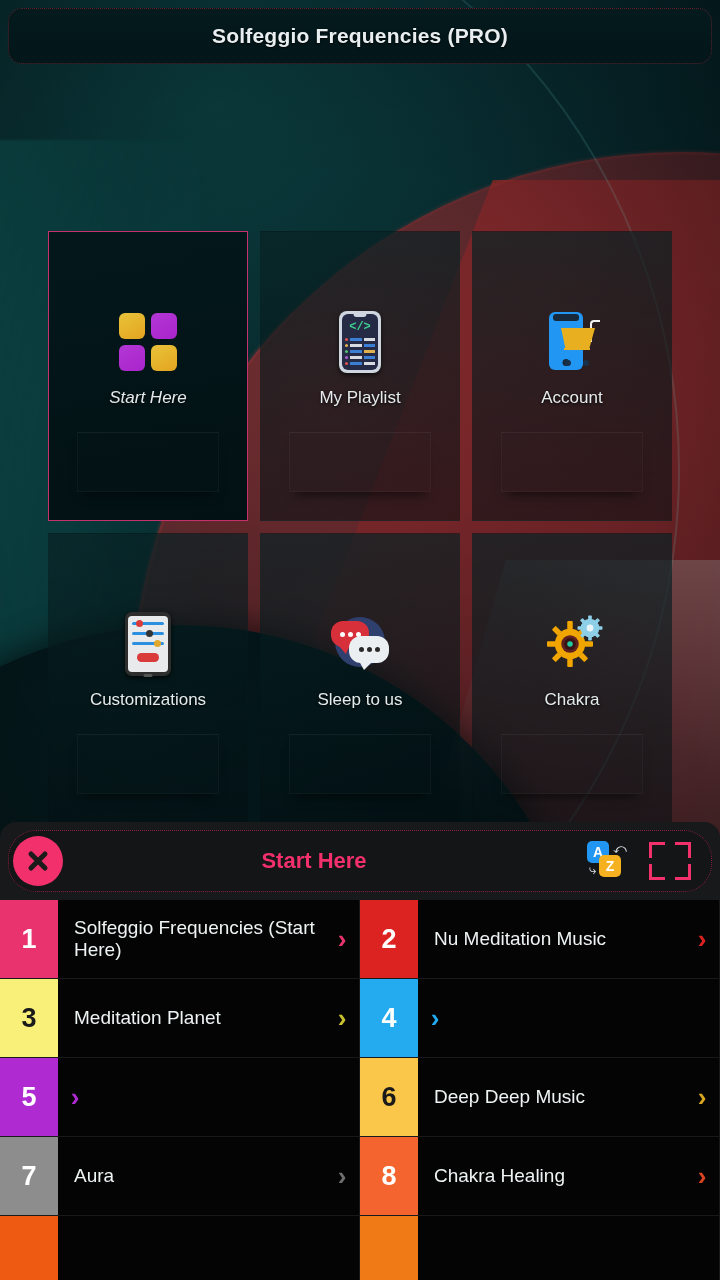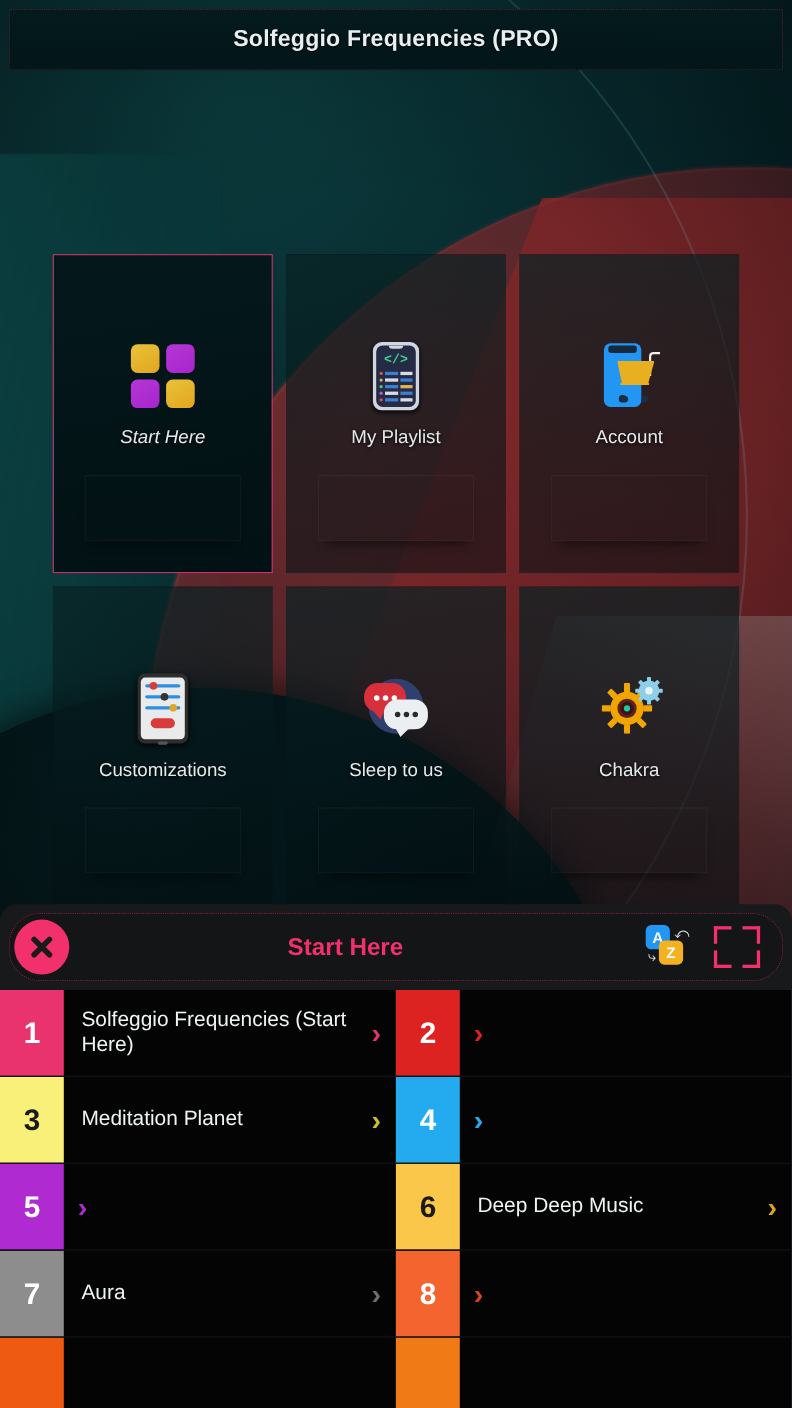--- a/index.html
+++ b/index.html
@@ -63,21 +63,21 @@
   }
   .bg-vignette {
     position:absolute; inset:0;
     background:radial-gradient(ellipse 100% 65% at 50% 40%, rgba(0,0,0,0) 40%, rgba(0,0,0,.35) 100%);
   }
 
   
   #titlebar {
     position:absolute; left:8px; top:8px; width:704px; height:56px;
     border:1px dotted #5e2130;
-    border-radius:2px;
+    border-radius:14px;
     background:linear-gradient(180deg,#041a1c 0%,#03161a 100%);
     display:flex; align-items:center; justify-content:center;
   }
   #titlebar .t {
     color:#e9eef0; font-size:21px; font-weight:bold; letter-spacing:.2px;
     text-shadow:0 1px 2px rgba(0,0,0,.9);
   }
 
   
   #grid {
@@ -431,20 +431,21 @@
   <div id="list">
 
     <div class="lrow">
       <div class="lcell">
         <div class="chip" style="background:#e8336e;color:#fff">1</div>
         <div class="ltext">Solfeggio Frequencies (Start Here)</div>
         <div class="chev" style="color:#e8336e">›</div>
       </div>
       <div class="lcell">
         <div class="chip" style="background:#dd2222;color:#fff">2</div>
+        <div class="ltext">Nu Meditation Music</div>
         <div class="chev" style="color:#dd2222">›</div>
       </div>
     </div>
 
     <div class="lrow">
       <div class="lcell">
         <div class="chip" style="background:#f9f07a;color:#1a1a1a">3</div>
         <div class="ltext">Meditation Planet</div>
         <div class="chev" style="color:#c9c030">›</div>
       </div>
@@ -467,20 +468,21 @@
     </div>
 
     <div class="lrow">
       <div class="lcell">
         <div class="chip" style="background:#8d8d8d;color:#fff">7</div>
         <div class="ltext">Aura</div>
         <div class="chev" style="color:#6e6e6e">›</div>
       </div>
       <div class="lcell">
         <div class="chip" style="background:#f4642f;color:#fff">8</div>
+        <div class="ltext">Chakra Healing</div>
         <div class="chev" style="color:#d8431f">›</div>
       </div>
     </div>
 
     <div class="lrow">
       <div class="lcell">
         <div class="chip" style="background:#ee5a12;color:#fff"></div>
         <div class="ltext"></div>
         <div class="chev" style="color:#ee5a12"></div>
       </div>

